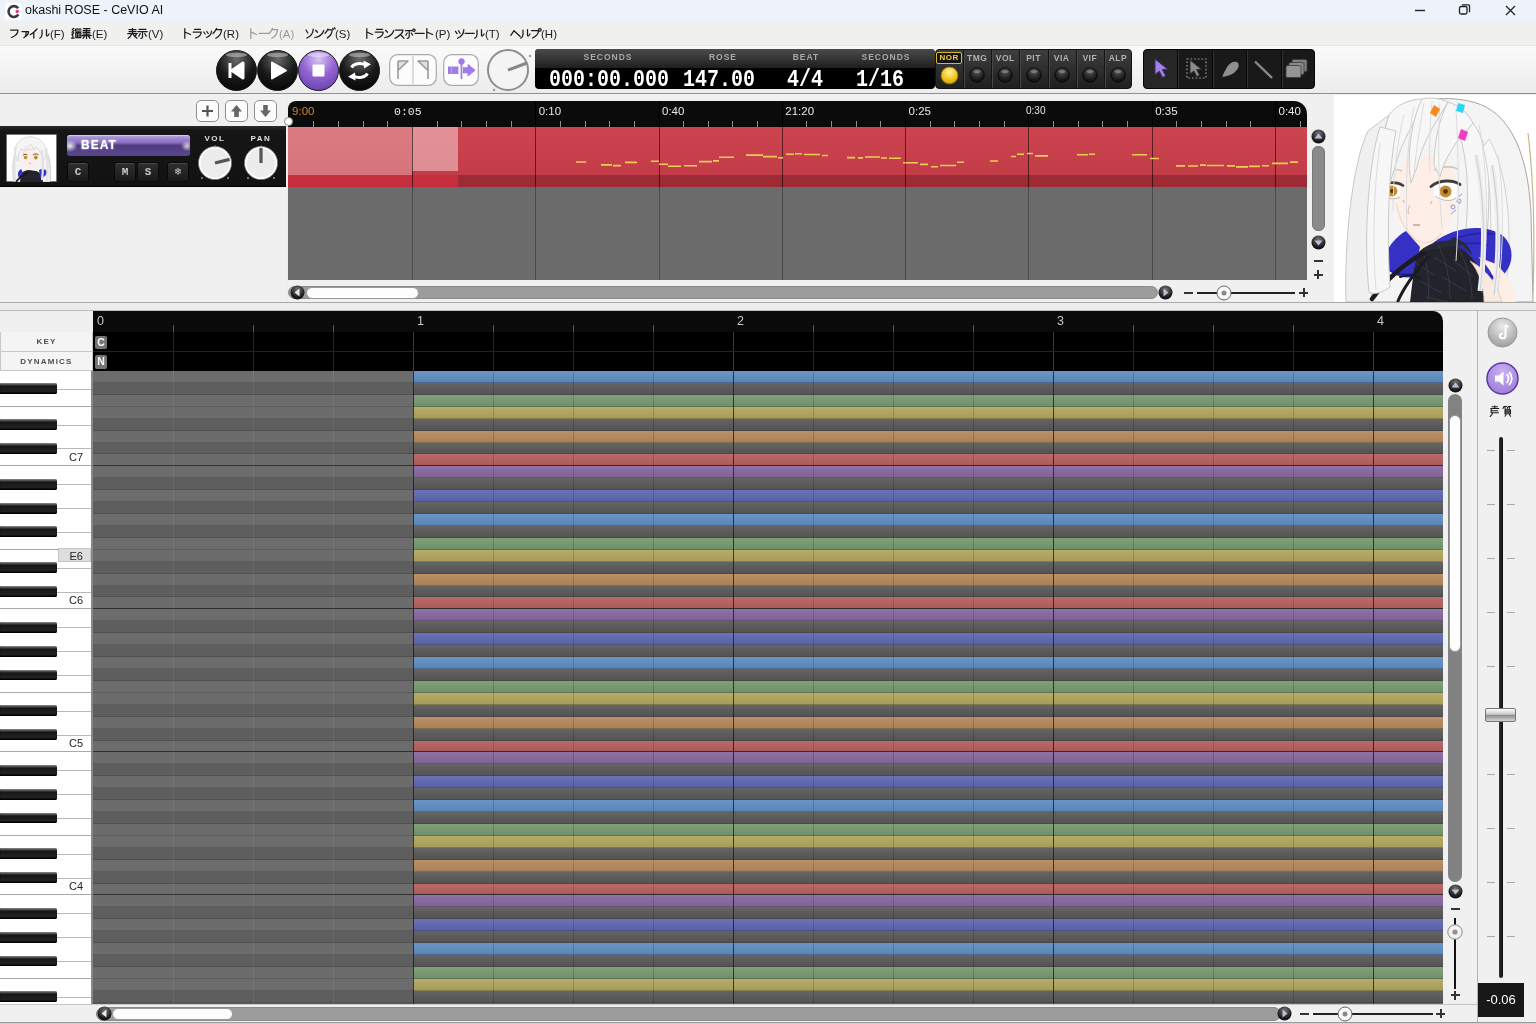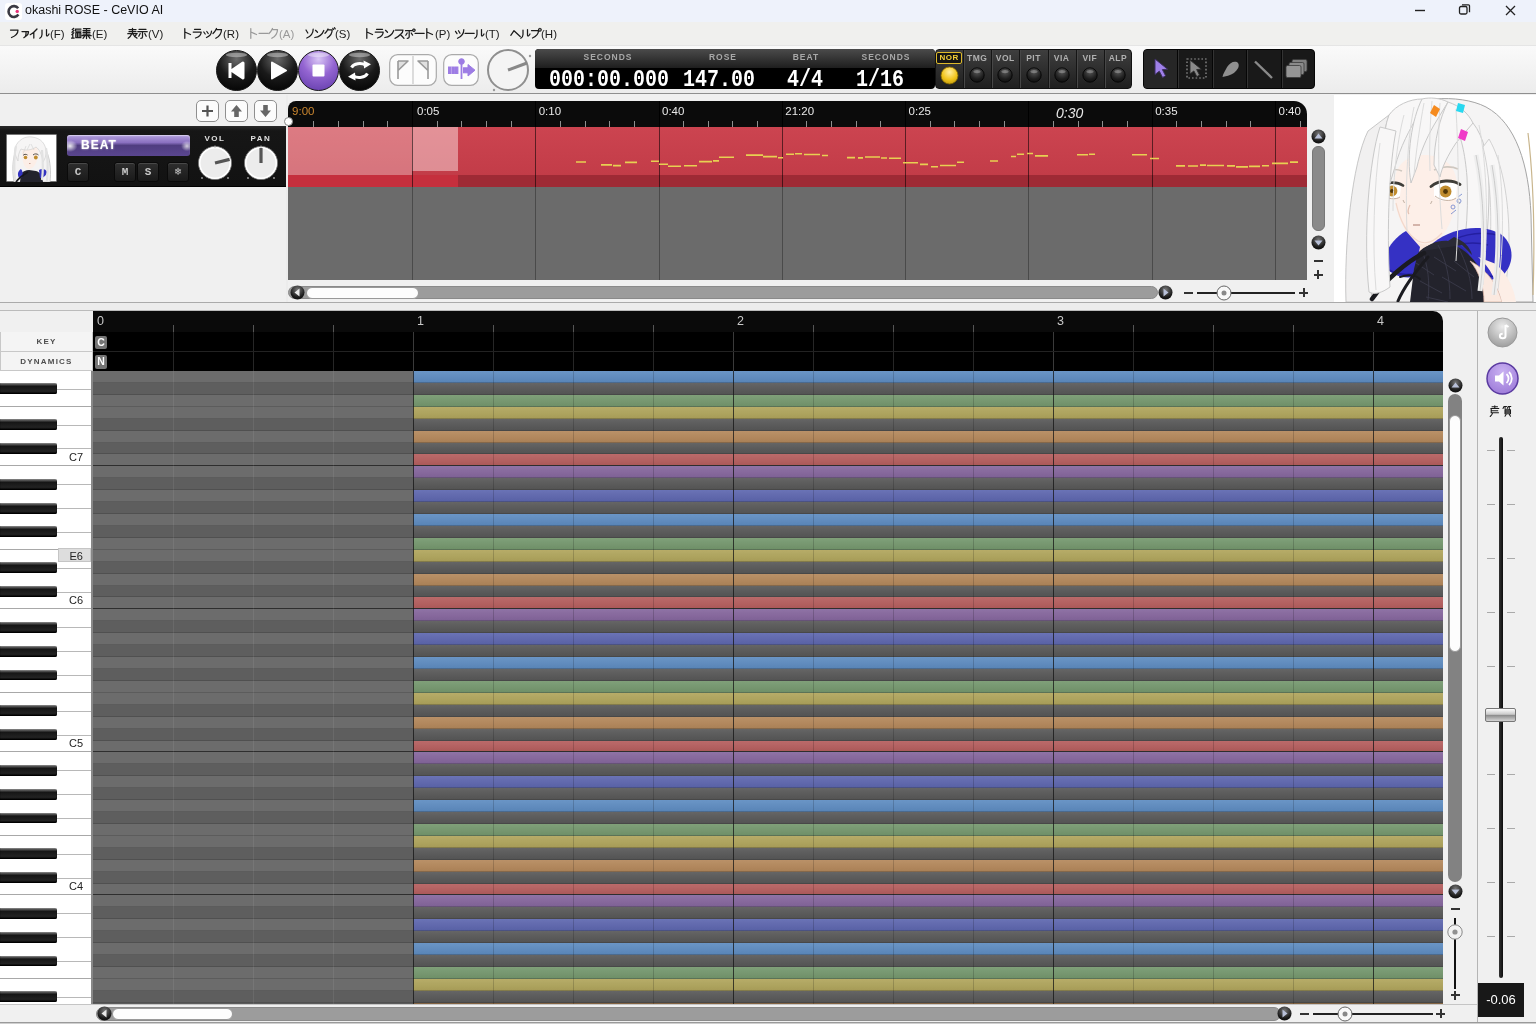--- a/index.html
+++ b/index.html
@@ -407,21 +407,21 @@
       <circle cx="18" cy="1.5" r="1" fill="#999"></circle>
     </svg>
 <div style="position:absolute;left:286px;top:95px;width:2px;height:207px;background:#ececec;"></div>
 <div style="position:absolute;left:288px;top:101px;width:1019px;height:26px;background:#0b0b0b;border-radius:8px 13px 0 0;"></div>
 <div style="position:absolute;left:292.1px;top:105px;width:40px;height:14px;color:#c9852f;font-size:11.5px;">9:00</div>
 <div style="position:absolute;left:313.26000000000005px;top:121px;width:1px;height:6px;background:#8f8f8f;"></div>
 <div style="position:absolute;left:337.92px;top:121px;width:1px;height:6px;background:#8f8f8f;"></div>
 <div style="position:absolute;left:362.58000000000004px;top:121px;width:1px;height:6px;background:#8f8f8f;"></div>
 <div style="position:absolute;left:387.24px;top:121px;width:1px;height:6px;background:#8f8f8f;"></div>
 <div style="position:absolute;left:411.90000000000003px;top:101px;width:1px;height:26px;background:#000;"></div>
-<div style="position:absolute;left:417px;top:105px;width:40px;height:14px;color:#e8e8e8;font-size:11.5px;">0:05</div>
+<div style="position:absolute;left:394px;top:105px;width:40px;height:14px;color:#e8e8e8;font-size:11.5px;font-family:Liberation Mono, monospace;">0:05</div>
 <div style="position:absolute;left:436.56000000000006px;top:121px;width:1px;height:6px;background:#8f8f8f;"></div>
 <div style="position:absolute;left:461.22px;top:121px;width:1px;height:6px;background:#8f8f8f;"></div>
 <div style="position:absolute;left:485.88px;top:121px;width:1px;height:6px;background:#8f8f8f;"></div>
 <div style="position:absolute;left:510.54px;top:121px;width:1px;height:6px;background:#8f8f8f;"></div>
 <div style="position:absolute;left:535.2px;top:101px;width:1px;height:26px;background:#000;"></div>
 <div style="position:absolute;left:538.7px;top:105px;width:40px;height:14px;color:#e8e8e8;font-size:11.5px;">0:10</div>
 <div style="position:absolute;left:559.86px;top:121px;width:1px;height:6px;background:#8f8f8f;"></div>
 <div style="position:absolute;left:584.5200000000001px;top:121px;width:1px;height:6px;background:#8f8f8f;"></div>
 <div style="position:absolute;left:609.1800000000001px;top:121px;width:1px;height:6px;background:#8f8f8f;"></div>
 <div style="position:absolute;left:633.84px;top:121px;width:1px;height:6px;background:#8f8f8f;"></div>
@@ -437,21 +437,21 @@
 <div style="position:absolute;left:831.12px;top:121px;width:1px;height:6px;background:#8f8f8f;"></div>
 <div style="position:absolute;left:855.78px;top:121px;width:1px;height:6px;background:#8f8f8f;"></div>
 <div style="position:absolute;left:880.4399999999999px;top:121px;width:1px;height:6px;background:#8f8f8f;"></div>
 <div style="position:absolute;left:905.1px;top:101px;width:1px;height:26px;background:#000;"></div>
 <div style="position:absolute;left:908.6px;top:105px;width:40px;height:14px;color:#e8e8e8;font-size:11.5px;">0:25</div>
 <div style="position:absolute;left:929.76px;top:121px;width:1px;height:6px;background:#8f8f8f;"></div>
 <div style="position:absolute;left:954.4200000000001px;top:121px;width:1px;height:6px;background:#8f8f8f;"></div>
 <div style="position:absolute;left:979.08px;top:121px;width:1px;height:6px;background:#8f8f8f;"></div>
 <div style="position:absolute;left:1003.74px;top:121px;width:1px;height:6px;background:#8f8f8f;"></div>
 <div style="position:absolute;left:1028.4px;top:101px;width:1px;height:26px;background:#000;"></div>
-<div style="position:absolute;left:1056px;top:105px;width:40px;height:14px;color:#e8e8e8;font-size:14px;font-style:italic;">0:30</div>
+<div style="position:absolute;left:1026px;top:105px;width:40px;height:14px;color:#e8e8e8;font-size:10px;">0:30</div>
 <div style="position:absolute;left:1053.0600000000002px;top:121px;width:1px;height:6px;background:#8f8f8f;"></div>
 <div style="position:absolute;left:1077.72px;top:121px;width:1px;height:6px;background:#8f8f8f;"></div>
 <div style="position:absolute;left:1102.38px;top:121px;width:1px;height:6px;background:#8f8f8f;"></div>
 <div style="position:absolute;left:1127.0400000000002px;top:121px;width:1px;height:6px;background:#8f8f8f;"></div>
 <div style="position:absolute;left:1151.7px;top:101px;width:1px;height:26px;background:#000;"></div>
 <div style="position:absolute;left:1155.2px;top:105px;width:40px;height:14px;color:#e8e8e8;font-size:11.5px;">0:35</div>
 <div style="position:absolute;left:1176.3600000000001px;top:121px;width:1px;height:6px;background:#8f8f8f;"></div>
 <div style="position:absolute;left:1201.02px;top:121px;width:1px;height:6px;background:#8f8f8f;"></div>
 <div style="position:absolute;left:1225.68px;top:121px;width:1px;height:6px;background:#8f8f8f;"></div>
 <div style="position:absolute;left:1250.3400000000001px;top:121px;width:1px;height:6px;background:#8f8f8f;"></div>

